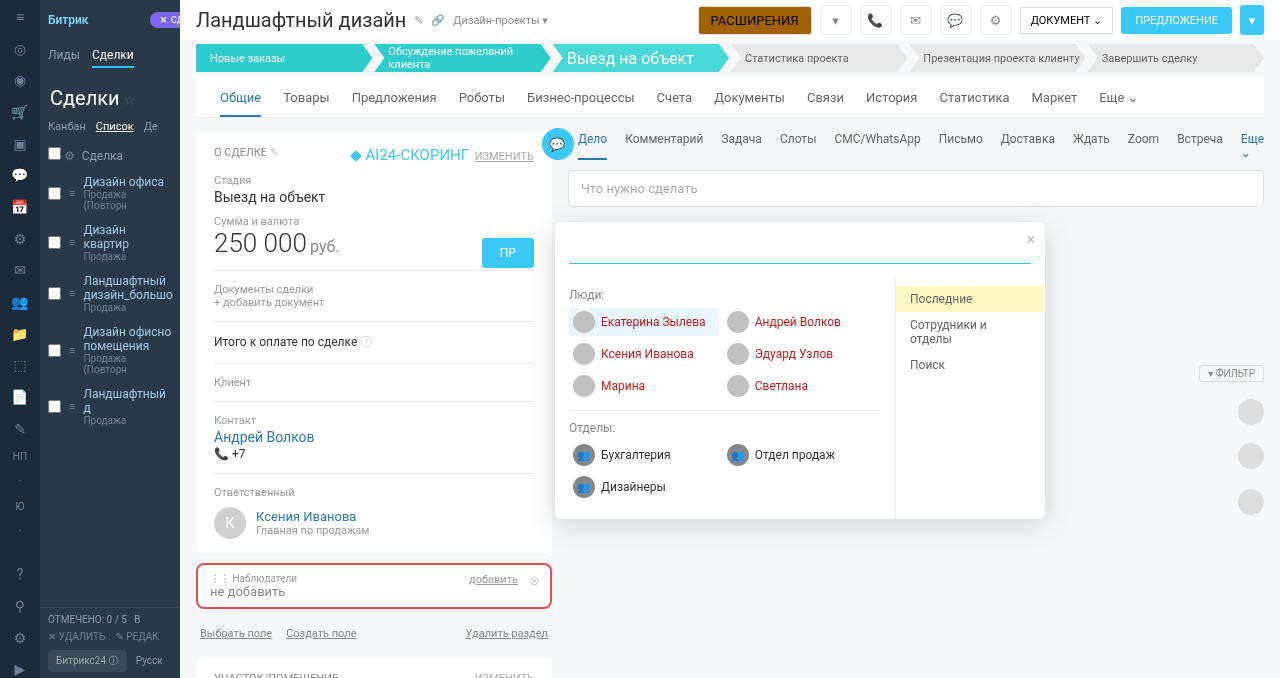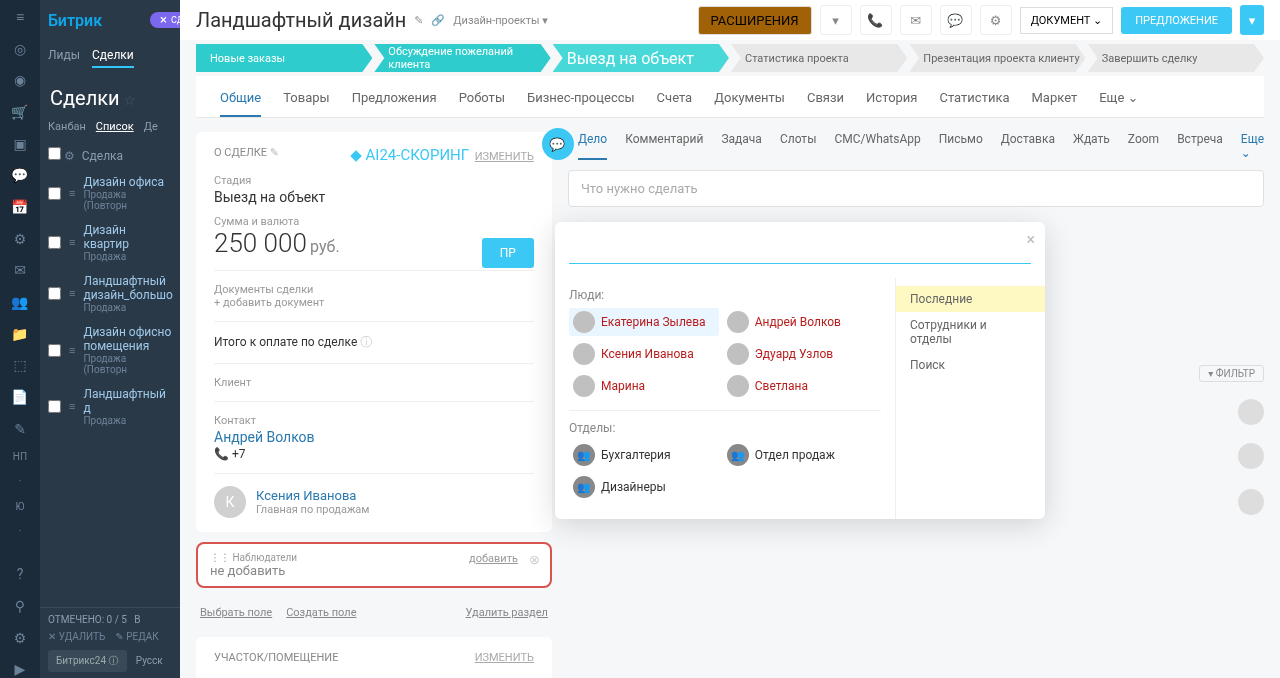--- a/index.html
+++ b/index.html
@@ -2,21 +2,21 @@
 <html><head>
 <meta charset="utf-8">
 <style>
 *{margin:0;padding:0;box-sizing:border-box;font-family:-apple-system,BlinkMacSystemFont,"Segoe UI",Roboto,sans-serif}
 body{background:#f5f7f9;width:1280px;height:678px;overflow:hidden;font-size:13px;color:#333}
 .app{display:flex;height:100%}
 .leftbar{width:40px;background:#1c2b3a;display:flex;flex-direction:column;align-items:center;padding-top:8px;gap:14px}
 .leftbar .ico{width:20px;height:20px;color:#6c8299;display:flex;align-items:center;justify-content:center;font-size:14px;cursor:pointer}
 .leftbar .txt{color:#6c8299;font-size:10px;text-align:center}
 .darkpanel{width:140px;background:#2a3947;overflow:hidden;position:relative}
-.darkpanel .top{height:40px;display:flex;align-items:center;padding-left:8px;color:#0ea5e9;font-weight:600;font-size:16px}
+.darkpanel .top{height:40px;display:flex;align-items:center;padding-left:8px;color:#7dd3fc;font-weight:600;font-size:12px}
 .badge-deal{position:absolute;left:110px;top:12px;background:#7b68ee;color:#fff;font-size:9px;padding:3px 10px;border-radius:10px;display:flex;align-items:center;gap:4px}
 .badge-deal .x{font-size:13px;line-height:10px}
 .darkpanel .tabs{display:flex;gap:12px;padding:8px 8px 4px}
 .darkpanel .tabs span{color:#8a9db0;font-size:12px}
 .darkpanel .tabs .act{color:#fff;border-bottom:2px solid #2fc7f7;padding-bottom:4px}
 .darkpanel h2{color:#fff;font-size:20px;padding:14px 10px 10px;font-weight:400}
 .darkpanel .star{color:#4a5967;font-size:14px;margin-left:4px}
 .modebar{display:flex;gap:10px;padding:0 8px 8px;font-size:11px}
 .modebar span{color:#8a9db0}
 .modebar .act{color:#fff;text-decoration:underline}
@@ -269,20 +269,21 @@
           <div class="addlink">+ добавить документ</div>
           <hr class="hr">
           <div style="font-size:12px"><span>Итого к оплате по сделке</span> <span style="color:#ccc">ⓘ</span></div>
           <hr class="hr">
           <div style="font-size:11px;color:#999;text-transform:none">Клиент</div>
           <hr class="hr">
           <div class="fld-lbl">Контакт</div>
           <div class="fld-val" style="color:#2a7ab0">Андрей Волков</div>
           <div style="color:#333;font-size:12px;margin-top:2px"><span style="color:#7b68ee">📞</span> <span>+7</span></div>
           <hr class="hr">
+          <div class="fld-lbl">Ответственный</div>
           <div class="resp">
             <div class="avatar">К</div>
             <div>
               <div class="name">Ксения Иванова</div>
               <div class="role">Главная по продажам</div>
             </div>
           </div>
         </div>
 
         <div class="watchers">

